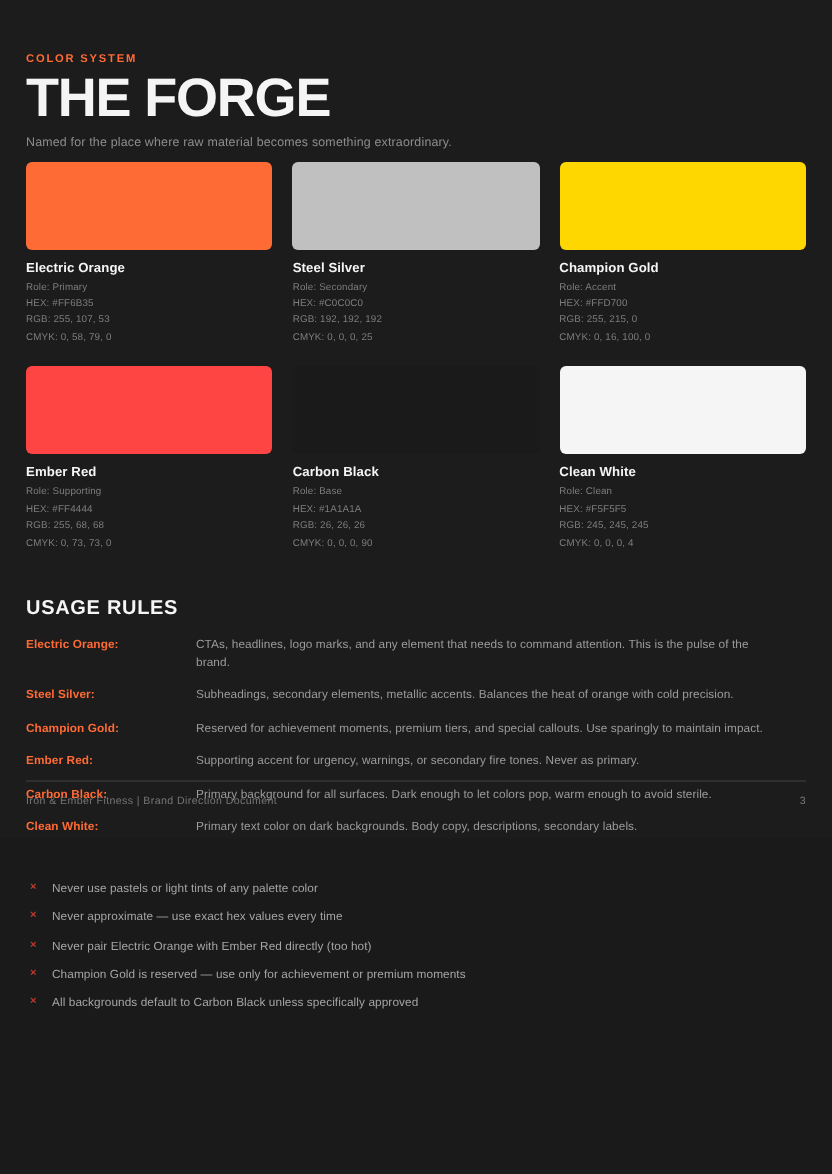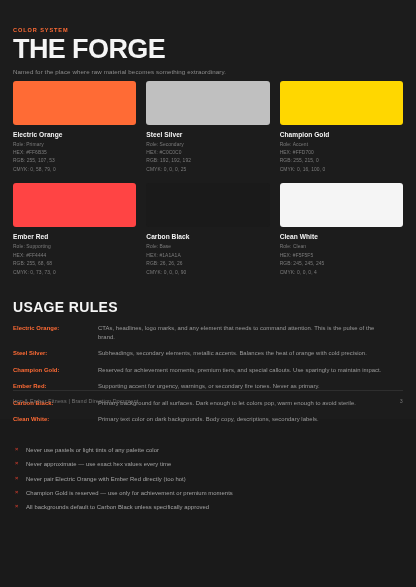--- a/index.html
+++ b/index.html
@@ -79,21 +79,21 @@
     font-size: 4.9px;
     line-height: 1.72;
     letter-spacing: 0.08px;
   }
 
   
   .section { margin-top: 22px; }
 
   .section-title {
     color: #f5f5f5;
-    font-size: 14px;
+    font-size: 10px;
     font-weight: bold;
     letter-spacing: 0.35px;
     text-transform: uppercase;
     margin-bottom: 9px;
   }
 
   .rule-row {
     display: flex;
     align-items: flex-start;
     margin-bottom: 8px;

